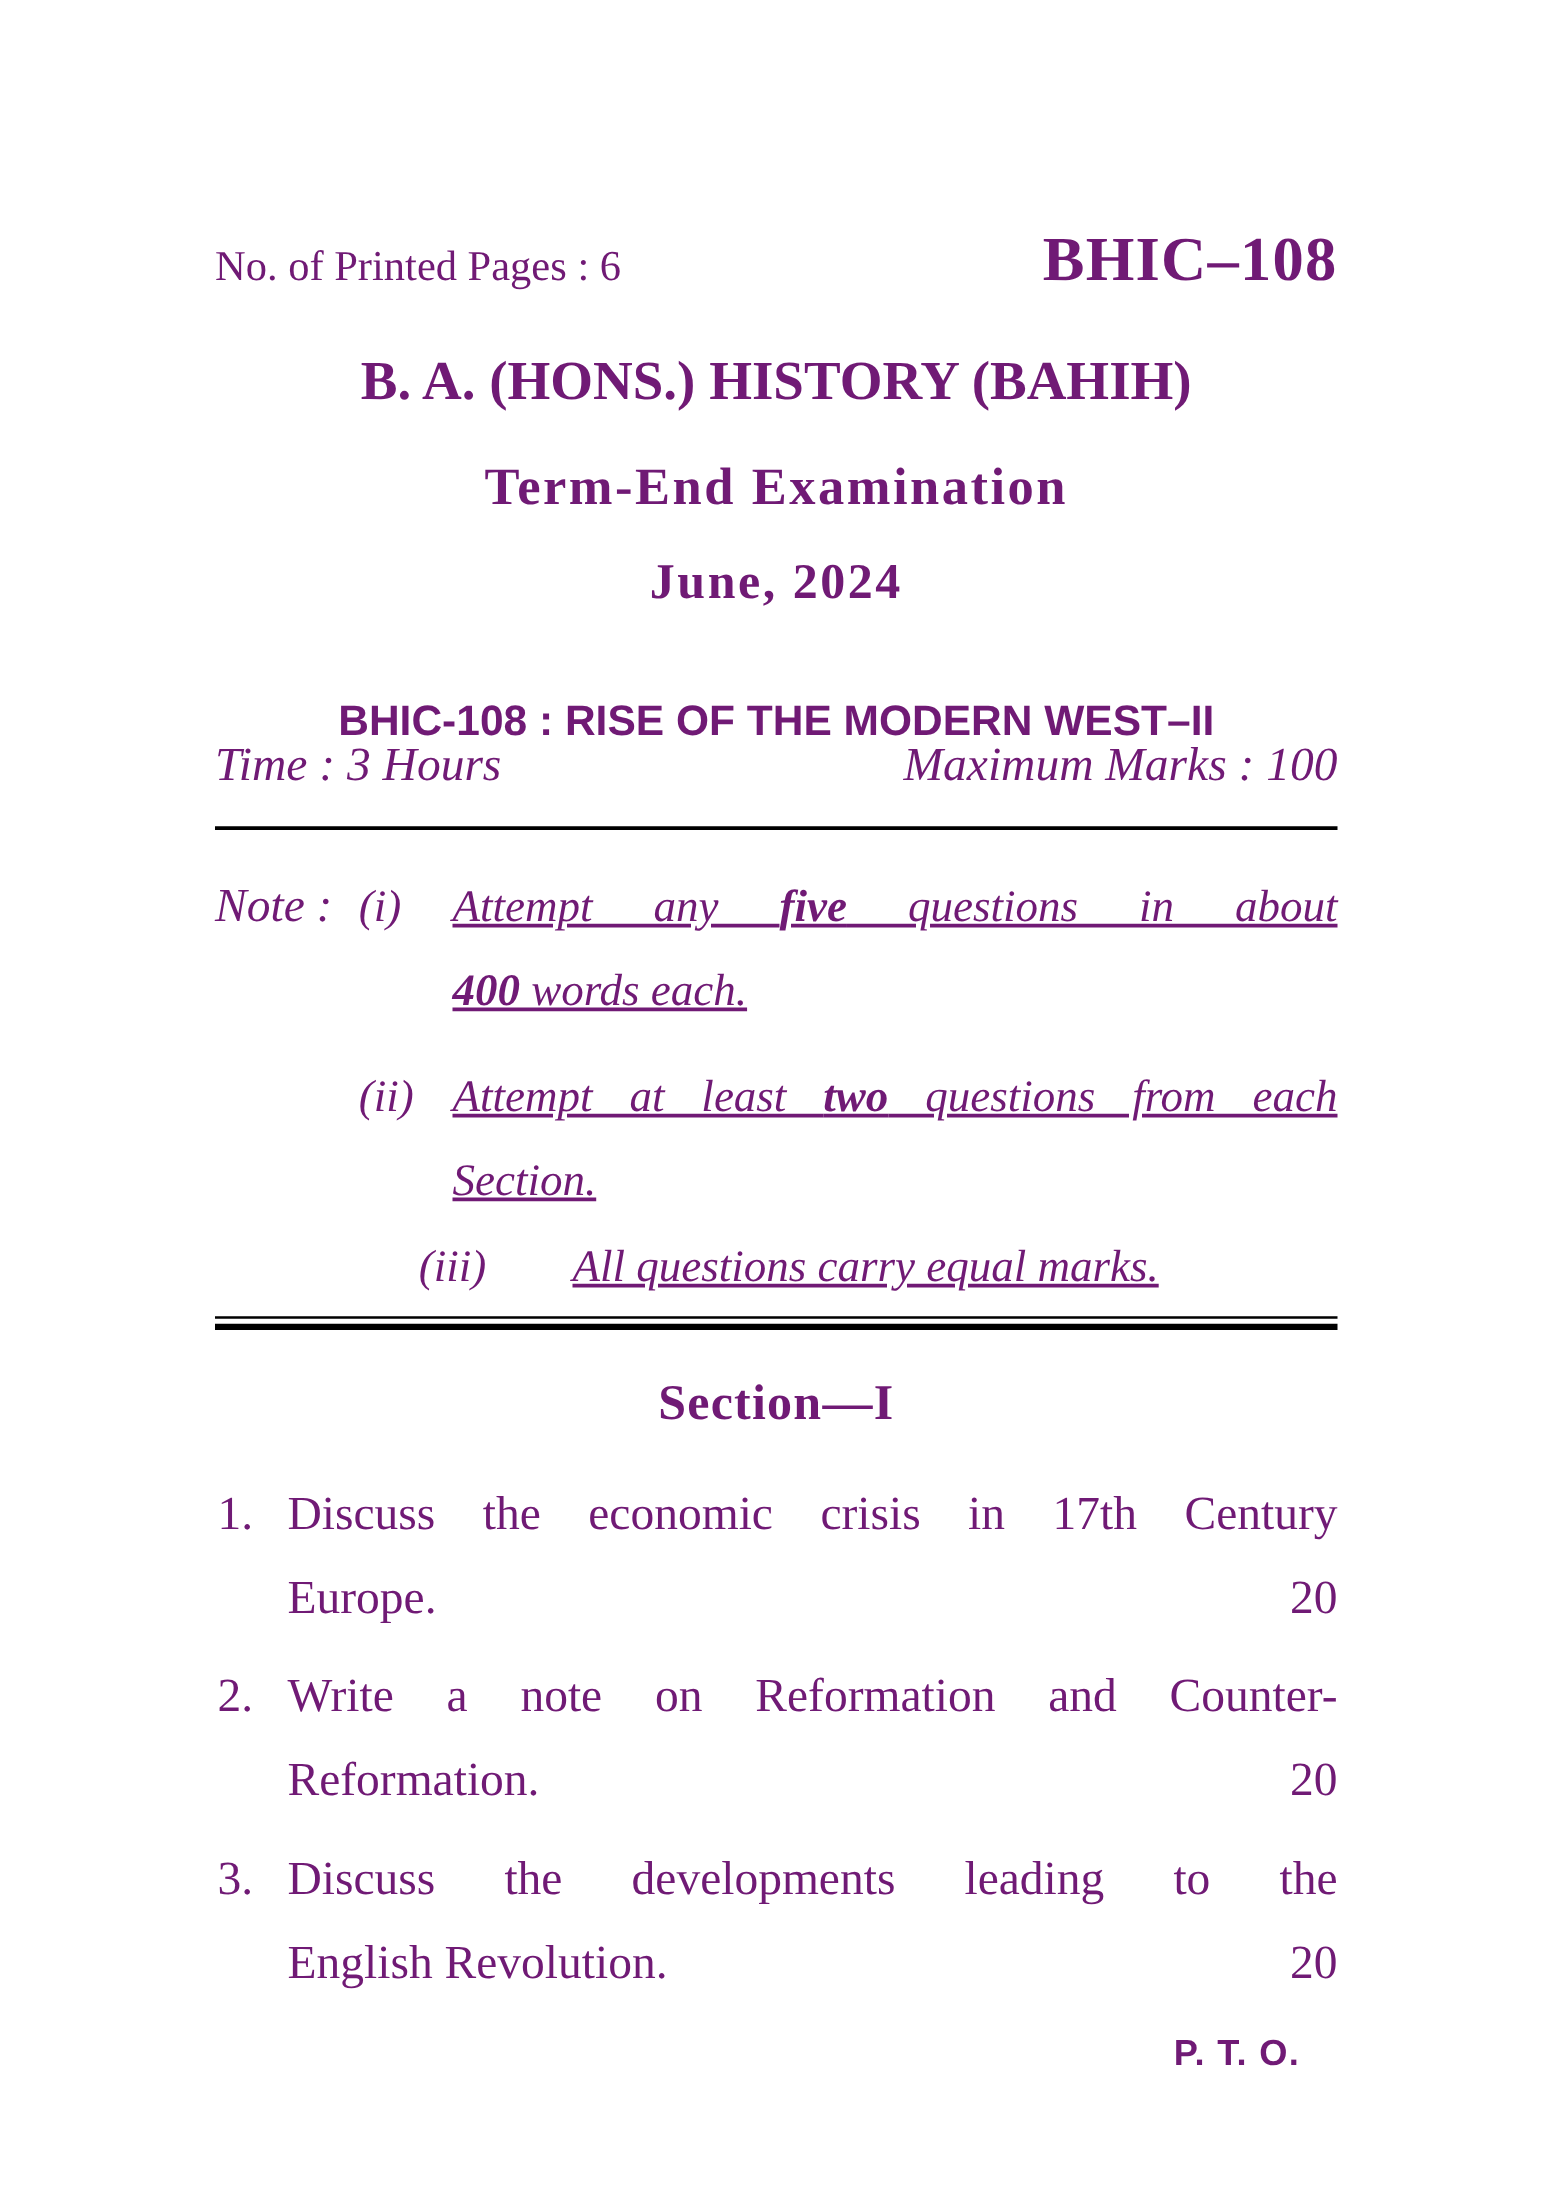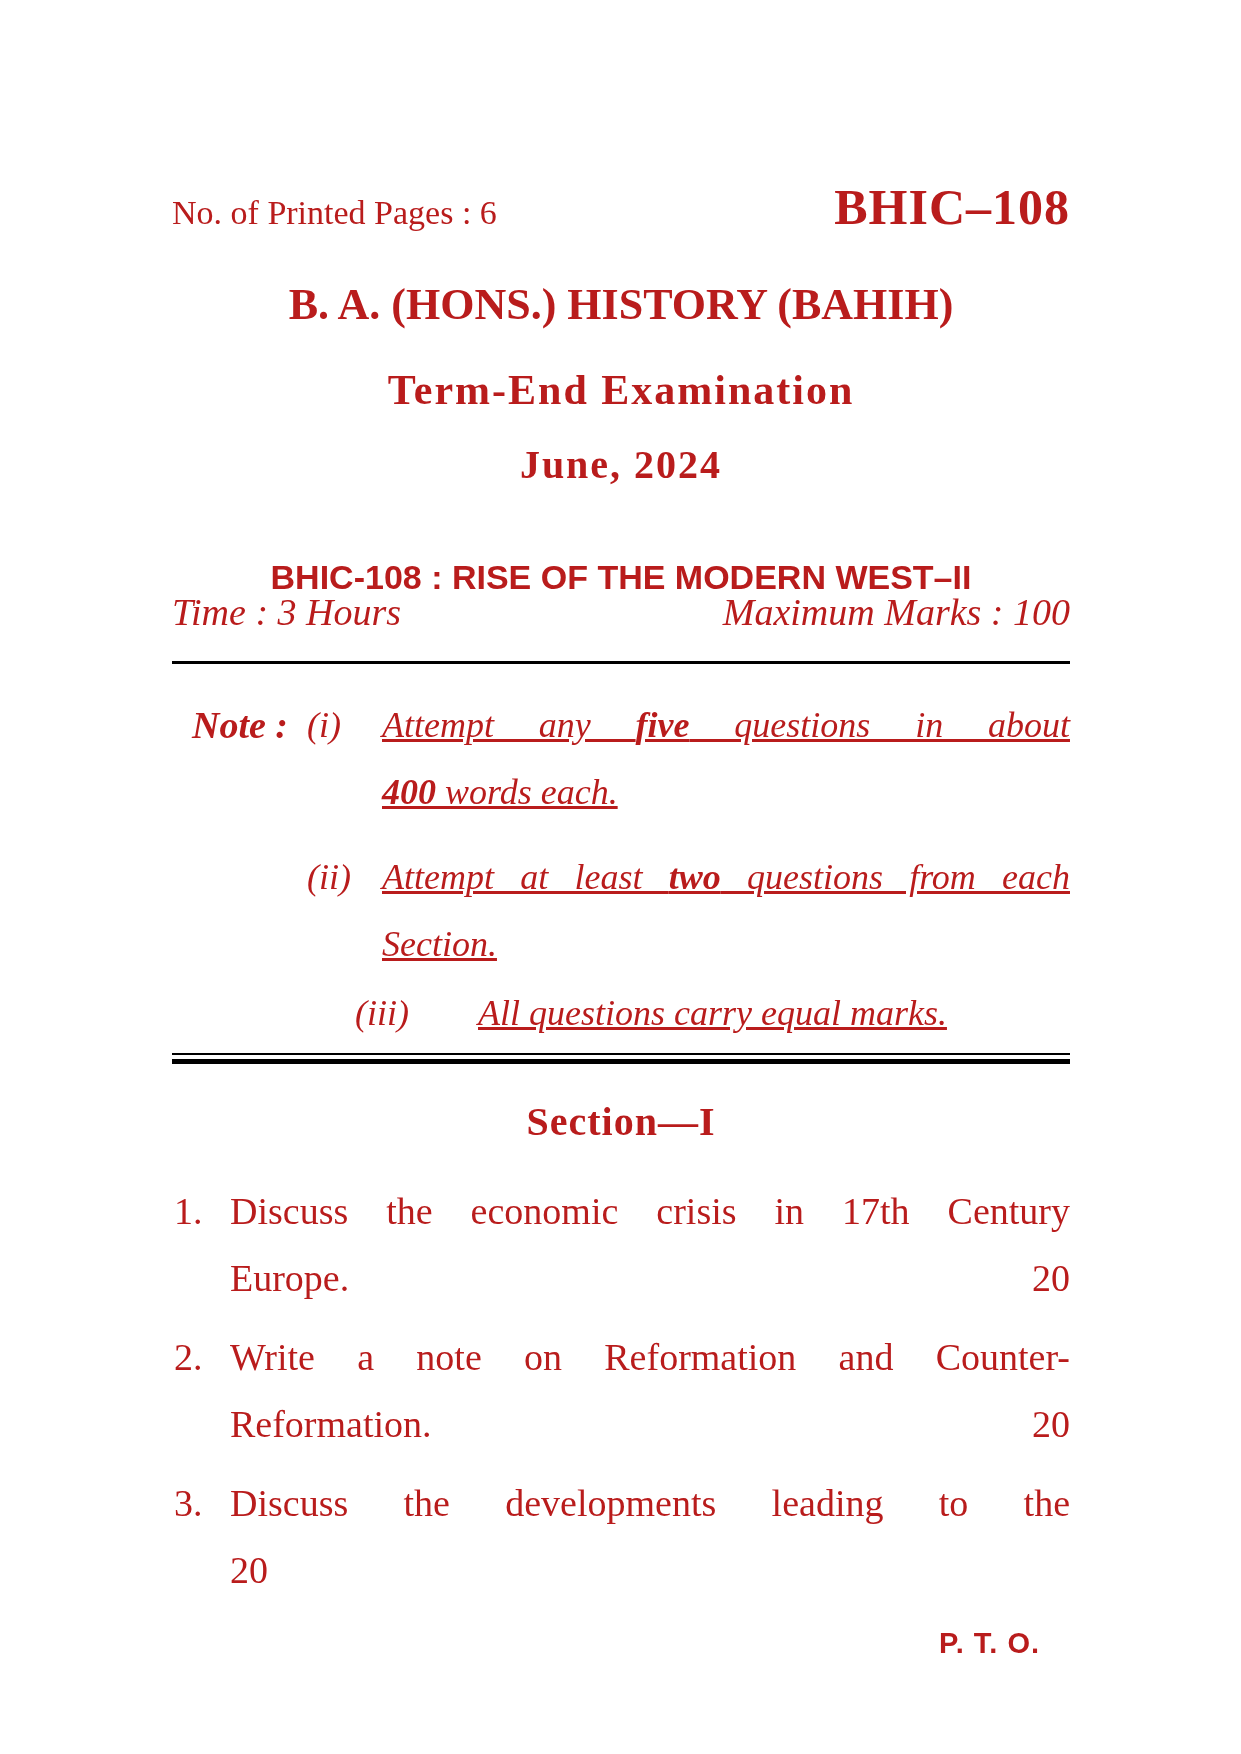--- a/index.html
+++ b/index.html
@@ -1,21 +1,21 @@
 <!DOCTYPE html>
 <html><head>
 <meta charset="utf-8">
 <style>
   html, body { margin: 0; padding: 0; background: #ffffff; }
   .page {
     position: relative;
     width: 1241px;
     height: 1754px;
     background: #ffffff;
-    color: #b91c1c;
+    color: #701a75;
     font-family: "Liberation Serif", serif;
     overflow: hidden;
   }
   .content {
     position: absolute;
     left: 172px;
     top: 0;
     width: 898px;
     height: 100%;
   }
@@ -49,22 +49,22 @@
     font-style: italic;
   }
 
   .rule1 { top: 661px; height: 3px; background: #000; }
 
   
   .note { top: 692px; }
   .note-row { display: flex; align-items: flex-start; }
   .note-label {
     width: 115px; flex: 0 0 115px;
-    font-weight: bold; font-style: italic;
-    font-size: 38px; line-height: 67px; margin-left: 20px;
+    font-weight: normal; font-style: italic;
+    font-size: 38px; line-height: 67px;
   }
   .note-num {
     width: 75px; flex: 0 0 75px;
     font-style: italic; font-size: 36px; line-height: 67px;
   }
   .note-text { flex: 1; font-style: italic; font-size: 36px; line-height: 67px; }
   .nline { display: block; text-decoration: underline; }
   .mt18 { margin-top: 18px; }
   .mt2  { margin-top: 2px; gap: 48px; }
 
@@ -179,20 +179,21 @@
             <span>20</span>
           </span>
         </span>
       </div>
 
       <div class="q">
         <span class="q-num">3.</span>
         <span class="q-body">
           <span class="qline just">Discuss the developments leading to the</span>
           <span class="qline2">
+            <span>English Revolution.</span>
             <span>20</span>
           </span>
         </span>
       </div>
 
     </div>
   </div>
 
   <div class="pto">P. T. O.</div>
 </div>

